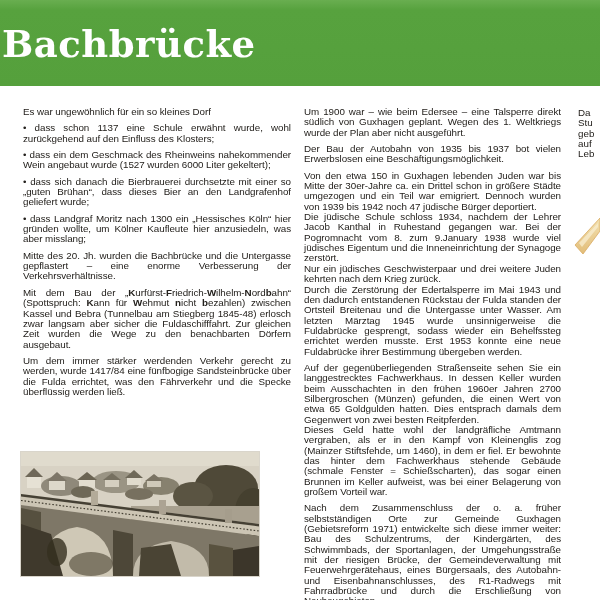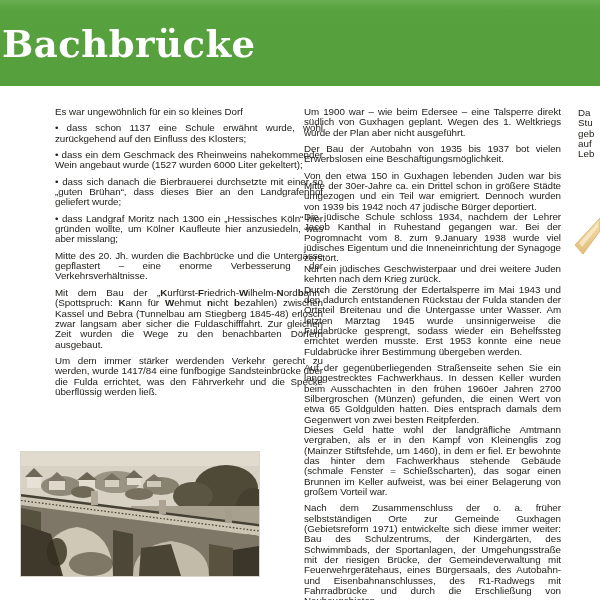--- a/index.html
+++ b/index.html
@@ -20,21 +20,21 @@
     font-family:"DejaVu Serif",serif;font-weight:bold;
     font-size:37px;line-height:1;color:#ffffff;letter-spacing:0.5px;
   }
 
   
   .col{
     position:absolute;top:107px;
     font-size:9.8px;line-height:10.35px;color:#24211d;
     text-align:justify;letter-spacing:-0.05px;
   }
-  .col-left{left:23px;width:268px;margin-left:32px;}
+  .col-left{left:23px;width:268px;}
   .col-middle{left:304px;width:257px;}
   .col p{margin:0;padding:0;}
   .col p.gap{margin-top:6px;}
   .col .bd{font-weight:bold;}
 
   .col-right-edge{
     position:absolute;left:578px;top:108px;width:40px;
     font-size:9.8px;line-height:10.35px;color:#24211d;
     text-align:left;overflow:hidden;white-space:nowrap;
   }

